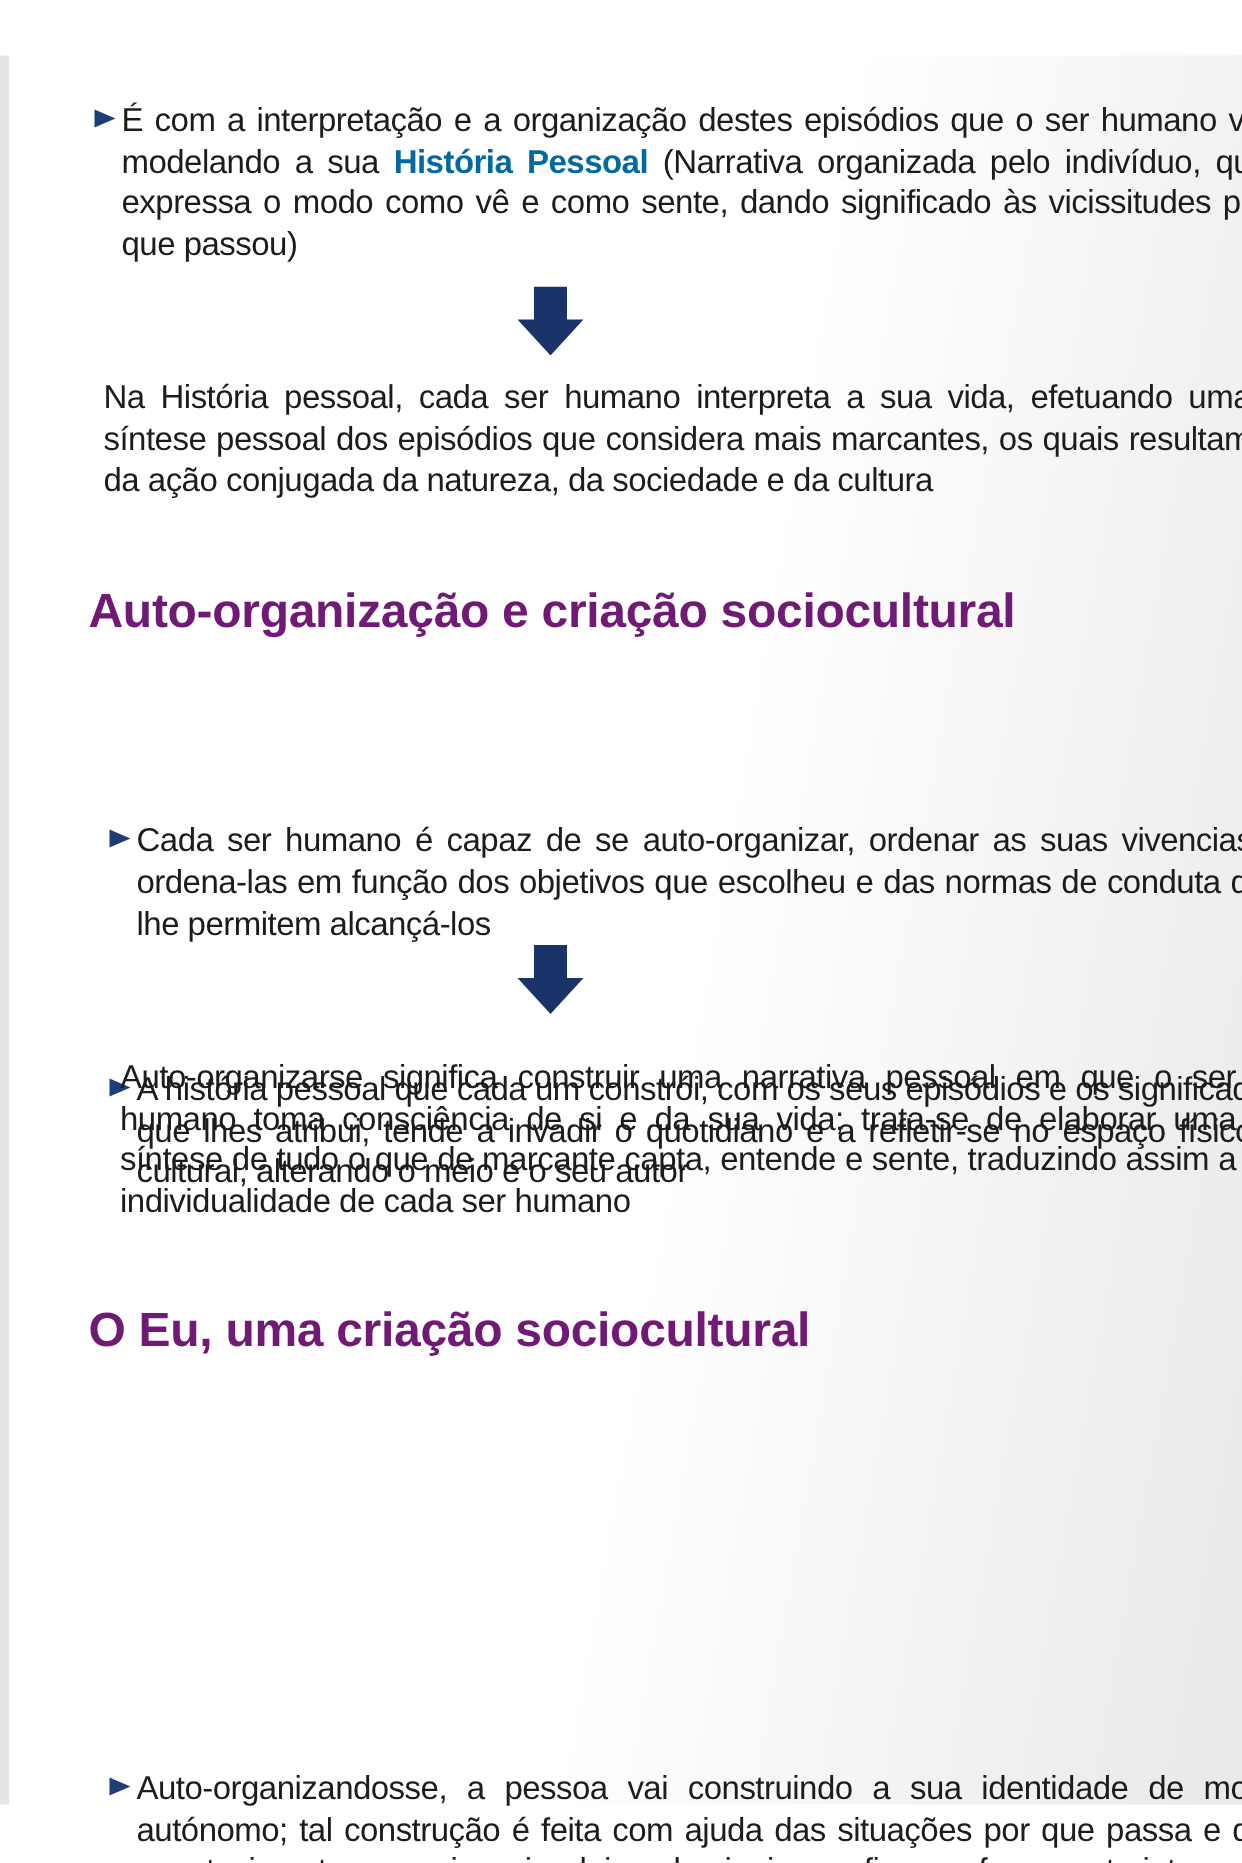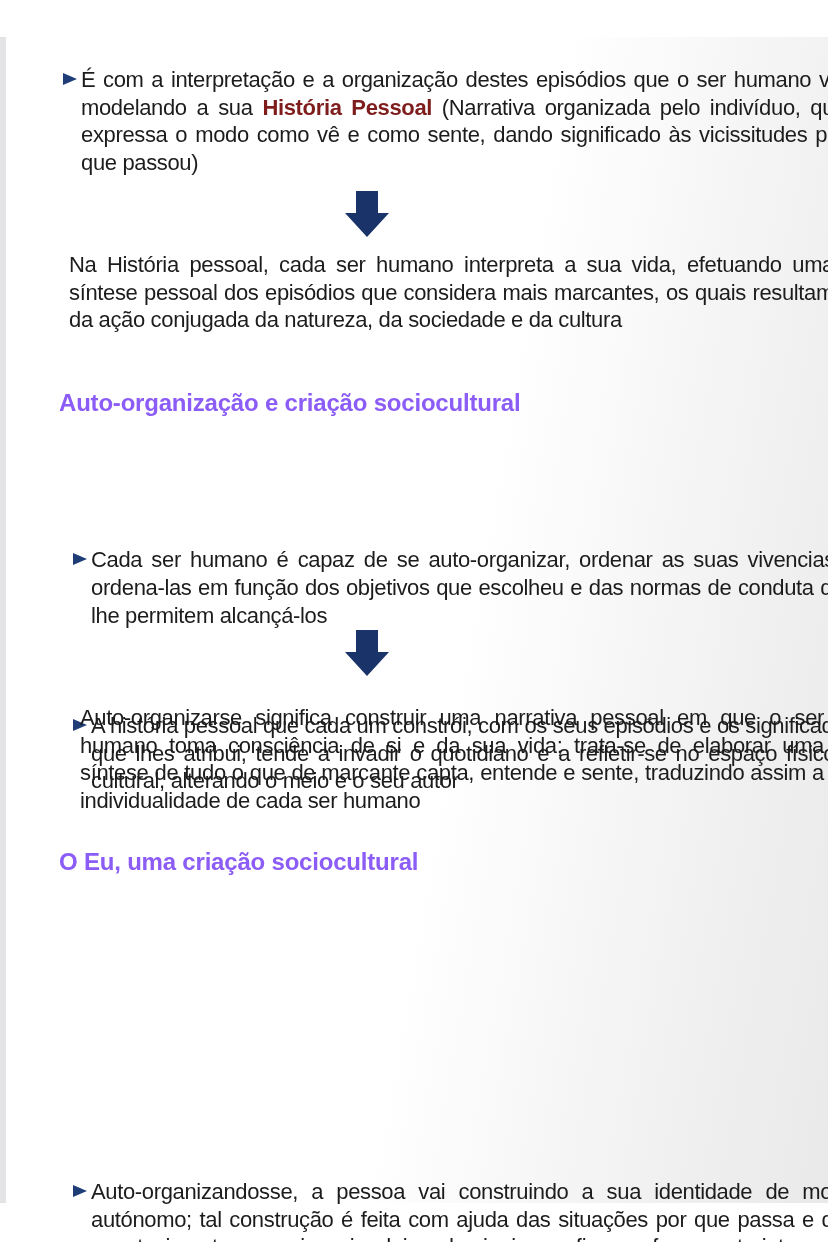--- a/index.html
+++ b/index.html
@@ -25,25 +25,25 @@
   }
   .bullet {
     position:relative; padding-left:22px;
   }
   .bullet .tri {
     position:absolute; left:4px; top:7px; width:0; height:0;
     border-top:6.5px solid transparent; border-bottom:6.5px solid transparent;
     border-left:14px solid #1f3e78;
   }
   .heading {
-    position:absolute; left:59px; font-size:24px; font-weight:bold;
-    color:#8b5cf6; letter-spacing:-0.2px;
+    position:absolute; left:59px; font-size:32px; font-weight:bold;
+    color:#701a75; letter-spacing:-0.2px;
   }
   .arrow { position:absolute; width:44px; height:46px; }
-  b { font-weight:bold; color:#7f1d1d; }
+  b { font-weight:bold; color:#0369a1; }
 </style>
 </head>
 <body>
 
 <div class="slide"></div>
 <div class="left-strip"></div>
 
 <div class="block para bullet" style="top:66px; left:59px; width:765px;">
   <span class="tri"></span>
   <span>É com a interpretação e a organização destes episódios que o ser humano vai modelando a sua </span><b>História Pessoal</b><span> (Narrativa organizada pelo indivíduo, que expressa o modo como vê e como sente, dando significado às vicissitudes por que passou)</span>
@@ -65,18 +65,18 @@
   <span class="tri"></span>
   <span>A história pessoal que cada um constrói, com os seus episódios e os significados que lhes atribui, tende a invadir o quotidiano e a refletir-se no espaço físico e cultural, alterando o meio e o seu autor</span>
 </div>
 
 <svg class="arrow" style="left:345px; top:630px;" viewBox="0 0 44 46">
   <polygon points="11,0 33,0 33,22 44,22 22,46 0,22 11,22" fill="#1a3369"></polygon>
 </svg>
 
 <div class="block para" style="top:685px; left:80px; width:744px;margin-top:19px;">Auto-organizarse significa construir uma narrativa pessoal em que o ser humano toma consciência de si e da sua vida; trata-se de elaborar uma síntese de tudo o que de marcante capta, entende e sente, traduzindo assim a individualidade de cada ser humano</div>
 
-<div class="heading" style="top:848px;">O Eu, uma criação sociocultural</div>
+<div class="heading" style="top:868px;">O Eu, uma criação sociocultural</div>
 
 <div class="block para bullet" style="top:902px;">
   <span class="tri"></span>
   <span>Auto-organizandosse, a pessoa vai construindo a sua identidade de modo autónomo; tal construção é feita com ajuda das situações por que passa e dos acontecimentos que vivencia, deixando sinais que ficam a fazer parte integrante do eu</span>
 </div>
 
 </body></html>

